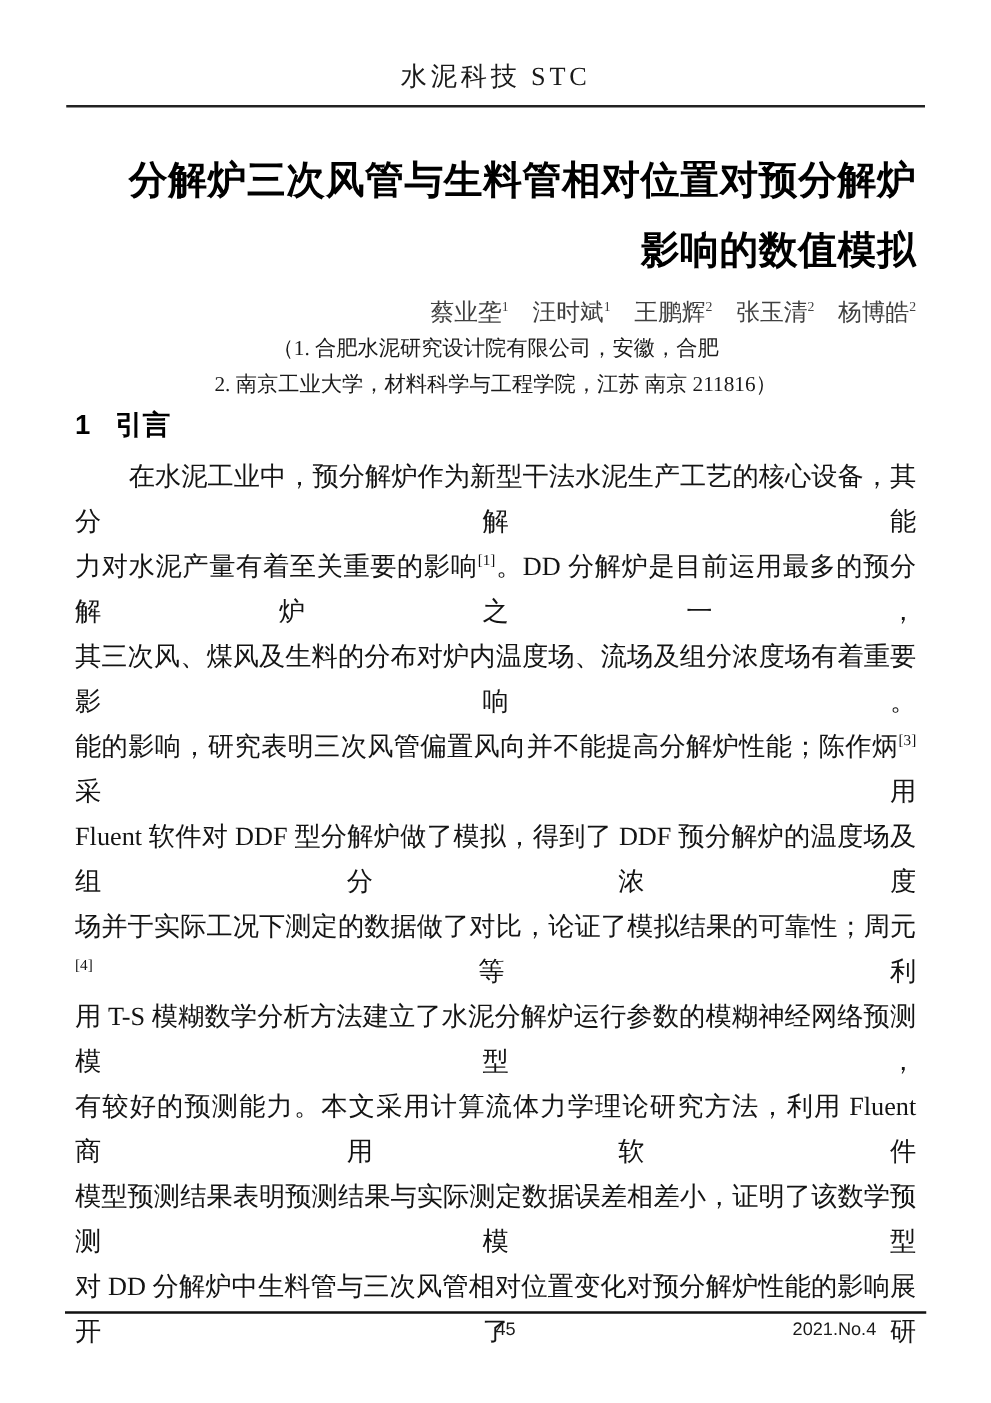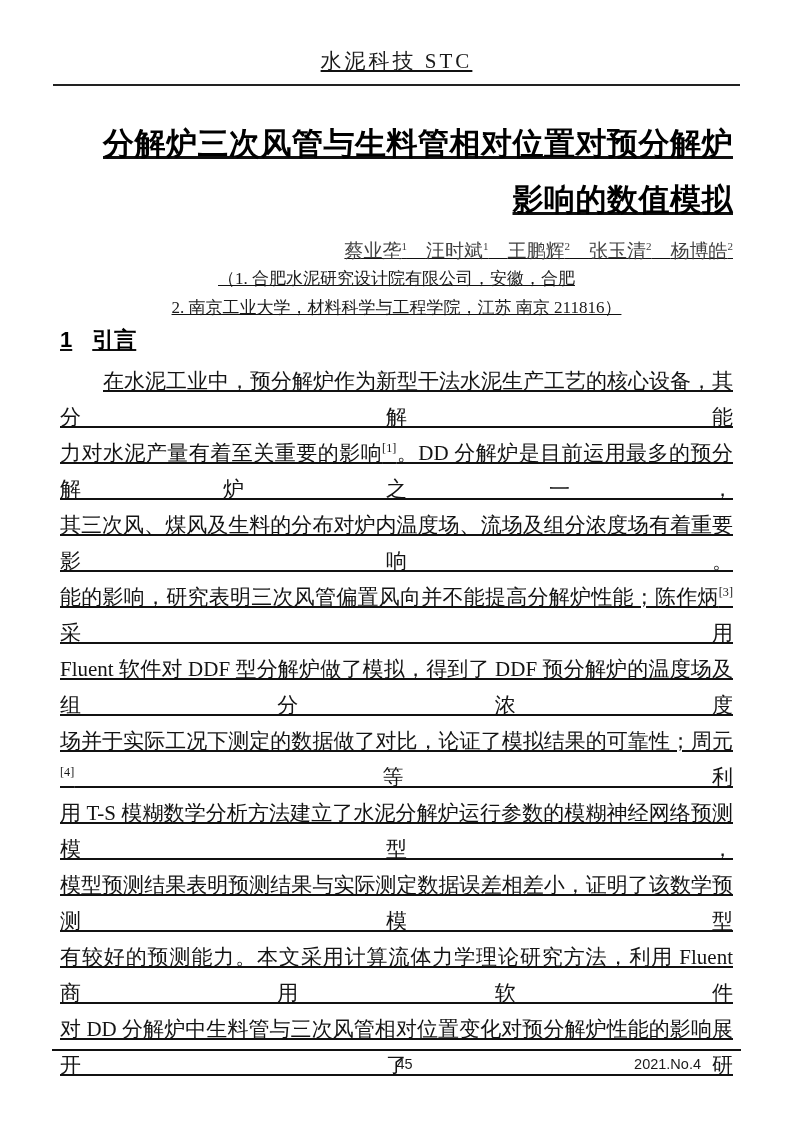--- a/index.html
+++ b/index.html
@@ -11,21 +11,20 @@
     position: relative;
     width: 793px;
     height: 1122px;
     margin: 0 auto;
     background: #ffffff;
     box-sizing: border-box;
     padding: 46px 60px 0 60px;
     color: #111111;
     font-family: "Liberation Serif", "DejaVu Serif", serif;
     overflow: hidden;
-    text-decoration: underline;
   }
   .journal-header {
     text-align: center;
     font-size: 21px;
     line-height: 30px;
     letter-spacing: 3px;
     color: #1a1a1a;
   }
   .header-rule {
     border: none;
@@ -139,22 +138,22 @@
   </div>
 
   <div class="paragraph">
       <div class="para-line indent"><span>在水泥工业中，预分解炉作为新型干法水泥生产工艺的核心设备，其分解能</span></div>
       <div class="para-line"><span>力对水泥产量有着至关重要的影响</span><span class="sup">[1]</span><span>。DD 分解炉是目前运用最多的预分解炉之一，</span></div>
       <div class="para-line"><span>其三次风、煤风及生料的分布对炉内温度场、流场及组分浓度场有着重要影响。</span></div>
       <div class="para-line"><span>能的影响，研究表明三次风管偏置风向并不能提高分解炉性能；陈作炳</span><span class="sup">[3]</span><span>采用</span></div>
       <div class="para-line"><span>Fluent 软件对 DDF 型分解炉做了模拟，得到了 DDF 预分解炉的温度场及组分浓度</span></div>
       <div class="para-line"><span>场并于实际工况下测定的数据做了对比，论证了模拟结果的可靠性；周元</span><span class="sup">[4]</span><span>等利</span></div>
       <div class="para-line"><span>用 T-S 模糊数学分析方法建立了水泥分解炉运行参数的模糊神经网络预测模型，</span></div>
+      <div class="para-line"><span>有较好的预测能力。本文采用计算流体力学理论研究方法，利用 Fluent 商用软件</span></div>
       <div class="para-line"><span>模型预测结果表明预测结果与实际测定数据误差相差小，证明了该数学预测模型</span></div>
-      <div class="para-line"><span>有较好的预测能力。本文采用计算流体力学理论研究方法，利用 Fluent 商用软件</span></div>
       <div class="para-line"><span>对 DD 分解炉中生料管与三次风管相对位置变化对预分解炉性能的影响展开了研</span></div>
     </div>
 
   <hr class="footer-rule">
 
   <div class="footer-row">
     <span class="page-number">45</span>
     <span class="issue-label">2021.No.4</span>
   </div>
 

